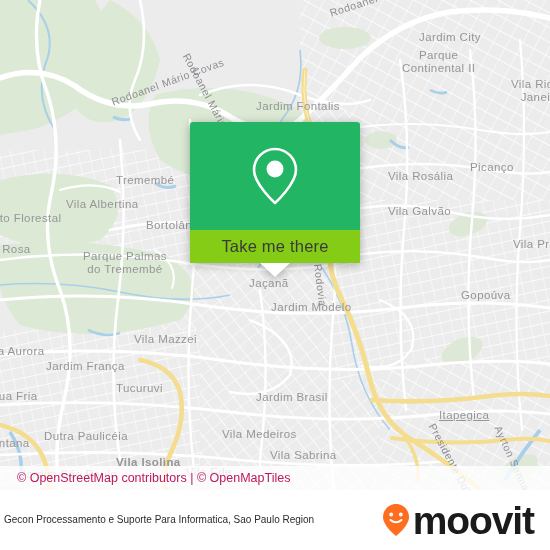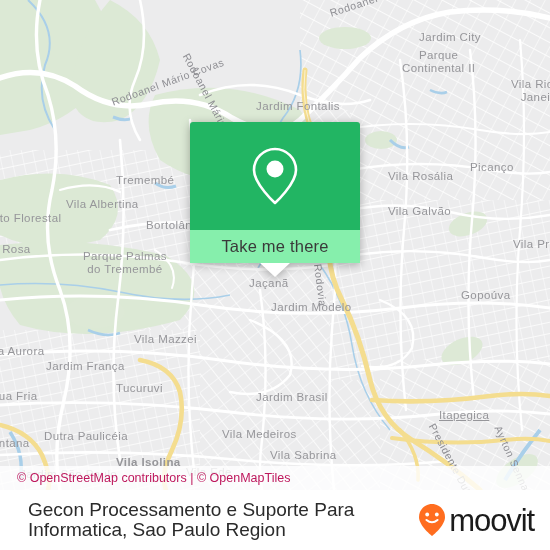--- a/index.html
+++ b/index.html
@@ -45,48 +45,48 @@
   .popup{
     position:absolute;left:190px;top:122px;width:170px;
     filter:drop-shadow(0 2px 5px rgba(0,0,0,.30));
   }
   .popup-head{
     height:108px;background:#22b563;
     border-radius:3px 3px 0 0;
     display:flex;align-items:center;justify-content:center;
   }
   .popup-foot{
-    height:33px;background:#86efac;
+    height:33px;background:#84cc16;
     display:flex;align-items:center;justify-content:center;
     font-size:16.5px;color:#3a3a3a;letter-spacing:.2px;
   }
   .popup-tail{
     width:0;height:0;margin:0 auto;
     border-left:15px solid transparent;
     border-right:15px solid transparent;
     border-top:14px solid #ffffff;
   }
 
   
   .footer{
     position:absolute;left:0;top:490px;width:550px;height:60px;
     background:#ffffff;
     display:flex;align-items:center;
   }
   .footer-title{
     flex:1;
-    padding-left:28px;padding-right:8px;
-    font-size:19px;color:#2b2b2b;line-height:20px;
+    padding-left:4px;padding-right:8px;
+    font-size:10px;color:#2b2b2b;line-height:20px;
   }
   .footer-logo{
     display:flex;align-items:center;gap:2px;
     padding-right:16px;
   }
   .logo-word{
-    font-size:31px;font-weight:normal;color:#1b1b1b;
+    font-size:39px;font-weight:bold;color:#1b1b1b;
     letter-spacing:-1.1px;line-height:1;
   }
 </style>
 </head>
 <body>
 
 <div id="app">
 
   <div class="map">
     <svg class="map-svg" viewBox="0 0 550 490">

